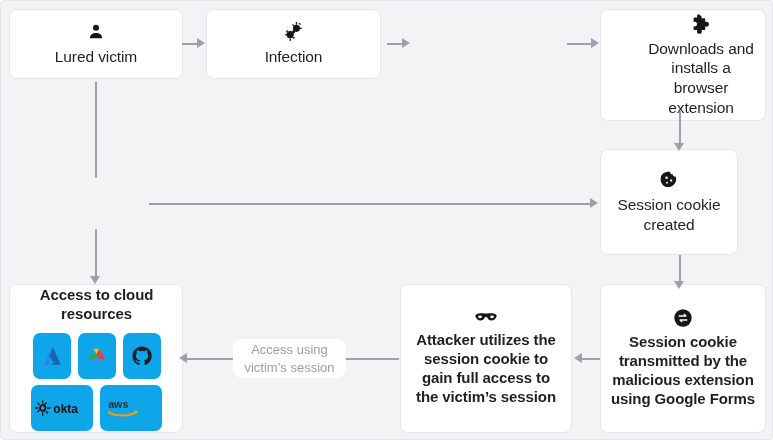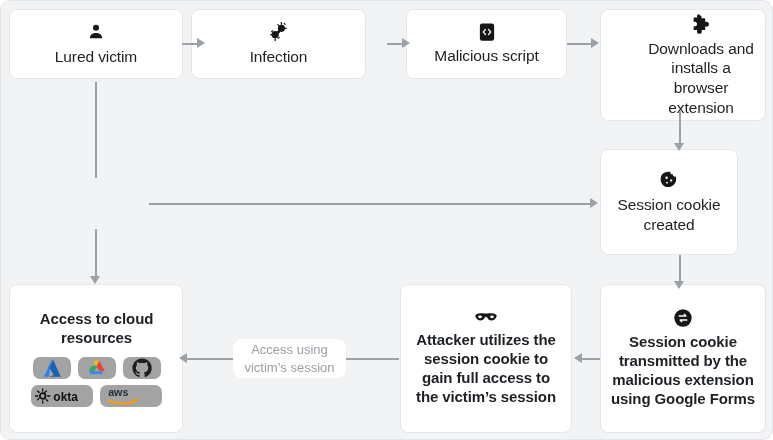--- a/index.html
+++ b/index.html
@@ -7,21 +7,21 @@
     width:773px;height:440px;
     background:#ffffff;
     font-family:"Liberation Sans", sans-serif;
     overflow:hidden;
   }
   .canvas{
     position:relative;
     width:773px;height:440px;
     background:#f2f3f5;
     border:1px solid #e3e5e8;
-    border-radius:10px;
+    border-radius:4px;
     box-sizing:border-box;
     overflow:hidden;
   }
 
   
   .node{
     position:absolute;
     background:#ffffff;
     border:1px solid #e4e6e9;
     border-radius:8px;
@@ -68,23 +68,23 @@
   .edge.v{width:1.6px;}
   .arw{position:absolute;width:0;height:0;z-index:2;}
   .arw.r{border-top:5px solid transparent;border-bottom:5px solid transparent;border-left:8px solid #9ba1a6;}
   .arw.l{border-top:5px solid transparent;border-bottom:5px solid transparent;border-right:8px solid #9ba1a6;}
   .arw.d{border-left:5px solid transparent;border-right:5px solid transparent;border-top:8px solid #9ba1a6;}
 
   
   .logos{display:flex;flex-direction:column;gap:6px;margin-top:9px;align-items:center;}
   .logorow{display:flex;gap:7px;justify-content:center;}
   .tile{
-    background:#a3a3a3;
+    background:#0ea5e9;
     border-radius:7px;
-    width:38px;height:22px;
+    width:38px;height:46px;
     display:flex;align-items:center;justify-content:center;
   }
   .tile.wide{width:62px;}
 </style>
 </head>
 <body>
 
 <div class="canvas">
 
   <div class="edge h" style="left:181px;top:42px;width:17px;"></div>
@@ -119,50 +119,41 @@
   <div class="node" style="left:8px;top:8px;width:174px;height:70px;">
     <span class="icon">
       <svg width="20" height="20" viewBox="0 0 24 24" aria-hidden="true">
         <circle cx="12" cy="7" r="3.6" fill="#141618"></circle>
         <path d="M4.6 19.5c0-4.2 3.4-6.4 7.4-6.4s7.4 2.2 7.4 6.4z" fill="#141618"></path>
       </svg>
     </span>
     <span class="label">Lured victim</span>
   </div>
 
-  <div class="node" style="left:190px;top:8px;width:175px;height:70px;">
+  <div class="node" style="left:205px;top:8px;width:175px;height:70px;">
     <span class="icon">
       <svg width="21" height="21" viewBox="0 0 24 24" aria-hidden="true">
         <g fill="#141618">
           <circle cx="8.2" cy="15.6" r="4.1"></circle>
           <circle cx="15.4" cy="8.4" r="4.1"></circle>
           <rect x="10.6" y="10.8" width="3.2" height="3.2" transform="rotate(45 12.2 12.4)"></rect>
           <rect x="2.6" y="14.9" width="3.0" height="1.5"></rect>
           <rect x="7.5" y="19.8" width="1.5" height="3.0"></rect>
           <rect x="3.4" y="11.0" width="2.6" height="1.4" transform="rotate(-45 4.7 11.7)"></rect>
           <rect x="11.0" y="18.6" width="2.6" height="1.4" transform="rotate(-45 12.3 19.3)"></rect>
           <rect x="18.4" y="7.6" width="3.0" height="1.5"></rect>
           <rect x="14.6" y="1.2" width="1.5" height="3.0"></rect>
           <rect x="17.8" y="2.6" width="2.6" height="1.4" transform="rotate(45 19.1 3.3)"></rect>
           <rect x="10.4" y="4.0" width="2.6" height="1.4" transform="rotate(45 11.7 4.7)"></rect>
         </g>
       </svg>
     </span>
     <span class="label">Infection</span>
   </div>
 
-  <div class="node" style="left:405px;top:8px;width:161px;height:70px;">
-    <span class="icon">
-      <svg width="18" height="18" viewBox="0 0 24 24" aria-hidden="true">
-        <rect x="2.5" y="0.5" width="19" height="23" rx="3" fill="#141618"></rect>
-        <path d="M10 8.6 7.1 12l2.9 3.4M14 8.6 16.9 12 14 15.4" stroke="#ffffff" stroke-width="1.7" fill="none" stroke-linecap="round" stroke-linejoin="round"></path>
-      </svg>
-    </span>
-    <span class="label">Malicious script</span>
-  </div>
 
   <div class="node" style="left:599px;top:8px;width:166px;height:112px;padding-left:44px;">
     <span class="icon">
       <svg width="21" height="21" viewBox="0 0 24 24" aria-hidden="true">
         <path d="M9.4 2.2c1.5 0 2.7 1.1 2.7 2.5 0 .5-.2 1-.4 1.4h3.6c.6 0 1 .4 1 1v3.4c.4-.3.9-.5 1.5-.5 1.5 0 2.7 1.2 2.7 2.8s-1.2 2.8-2.7 2.8c-.6 0-1.1-.2-1.5-.5v3.4c0 .6-.4 1-1 1h-3.4c.3.4.5.9.5 1.5 0 1.5-1.2 2.7-2.8 2.7S6.8 22.5 6.8 21c0-.6.2-1.1.5-1.5H4c-.6 0-1-.4-1-1v-3.6c.4.3.9.4 1.4.4 1.4 0 2.5-1.2 2.5-2.7S5.8 10 4.4 10c-.5 0-1 .1-1.4.4V6.1c0-.6.4-1 1-1h3.3c-.3-.4-.4-.9-.4-1.4 0-1.4 1.1-2.5 2.5-2.5z" fill="#141618"></path>
       </svg>
     </span>
     <span class="label">Downloads and installs a browser extension</span>
   </div>
 

